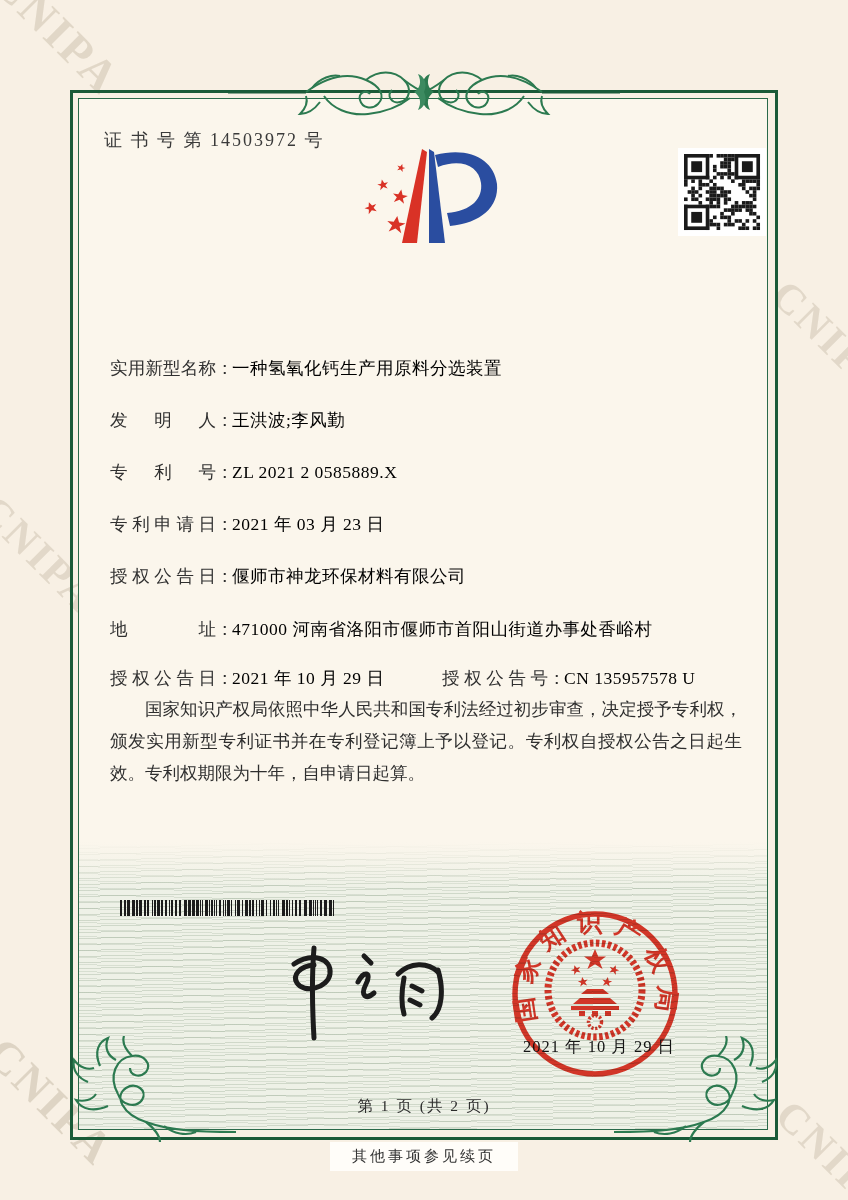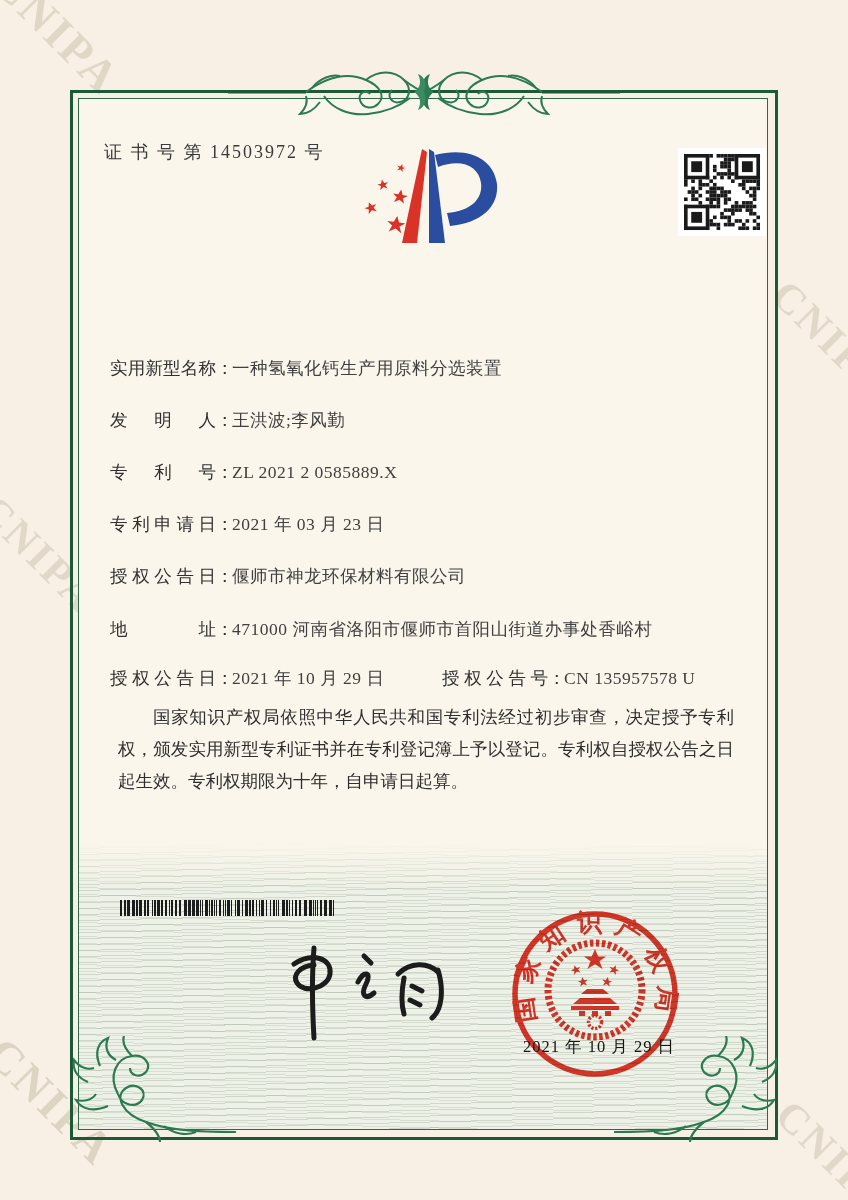--- a/index.html
+++ b/index.html
@@ -27,34 +27,34 @@
     background:
       linear-gradient(180deg,#fbf6ec 0,rgba(251,246,236,0) 46px),
       repeating-linear-gradient(178.6deg, rgba(136,158,132,.30) 0 1px, rgba(255,255,255,0) 1px 6px),
       repeating-linear-gradient(181.5deg, rgba(136,158,132,.22) 0 1px, rgba(255,255,255,0) 1px 7px),
       #eef1e7;}
   .ornament-top{position:absolute;left:228px;top:62px;}
   .flourish{position:absolute;}
   .flourish.left{left:64px;top:1036px;}
   .flourish.right{left:614px;top:1036px;transform:scaleX(-1);}
   
-  .cert-no{position:absolute;left:104px;top:140px;font-size:18px;letter-spacing:2px;color:#3a3a3a;}
+  .cert-no{position:absolute;left:104px;top:128px;font-size:18px;letter-spacing:2px;color:#3a3a3a;}
   .logo{position:absolute;left:338px;top:140px;}
   .qr{position:absolute;left:678px;top:148px;width:88px;height:88px;background:#fff;}
   .title{position:absolute;left:0;top:250px;width:848px;text-align:center;
     font-size:41px;font-weight:bold;letter-spacing:12px;color:#111;}
   .fields{position:absolute;left:110px;top:352px;width:640px;font-size:17.5px;}
   .frow{position:absolute;left:0;white-space:nowrap;}
   .flabel{display:inline-block;width:106px;text-align:justify;text-align-last:justify;color:#303030;}
   .fcolon{display:inline-block;width:16px;color:#303030;}
-  .fvalue{color:#404040;letter-spacing:.5px;}
+  .fvalue{color:#000000;letter-spacing:.5px;}
   .grant2{position:absolute;left:332px;top:0;}
   .paras{position:absolute;left:110px;top:694px;width:632px;font-size:17.5px;
     line-height:1.82;text-align:justify;color:#2e2e2e;}
-  .paras p{margin:8px;text-indent:2em;}
+  .paras p{margin:0;text-indent:2em;}
   
   .barcode{position:absolute;left:120px;top:900px;height:16px;font-size:0;white-space:nowrap;}
   .barcode i{display:inline-block;height:16px;background:#1c1c1c;}
   .signoff{position:absolute;left:122px;top:970px;font-size:19px;color:#222;letter-spacing:3px;}
   .signoff .name{margin-top:16px;}
   .signature{position:absolute;left:252px;top:938px;}
   .seal{position:absolute;left:493px;top:892px;mix-blend-mode:multiply;}
   .seal-date{position:absolute;left:520px;top:1036px;width:158px;text-align:center;
     font-size:16.5px;letter-spacing:1px;color:#141414;}
   .pageinfo{position:absolute;left:0;top:1096px;width:848px;text-align:center;
@@ -381,14 +381,16 @@
           <rect x="86" y="119" width="6" height="5"></rect>
           <rect x="99" y="119" width="6" height="5"></rect>
           <rect x="112" y="119" width="6" height="5"></rect>
           <circle cx="102" cy="130" r="6.5" fill="none" stroke="#df2b1c" stroke-width="3.5" stroke-dasharray="2.2 1.6"></circle>
         </g>
       </g>
     </g>
   </svg>
   <div class="seal-date">2021 年 10 月 29 日</div>
 
+  <div class="pageinfo">第 1 页 (共 2 页)</div>
+  <div class="footnote">其他事项参见续页</div>
 
 </div>
 
 </body></html>

